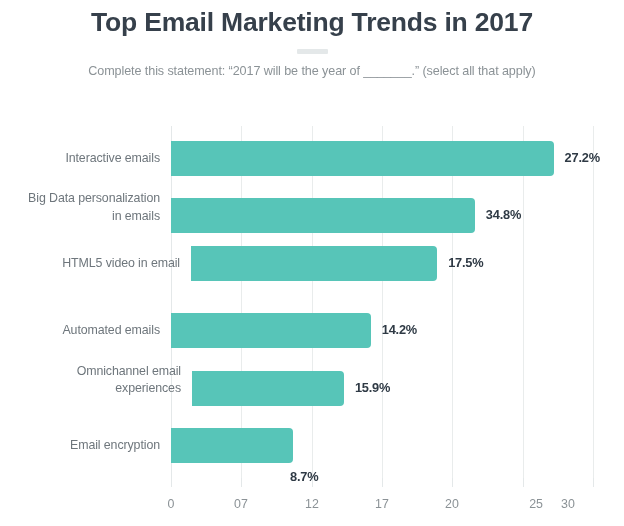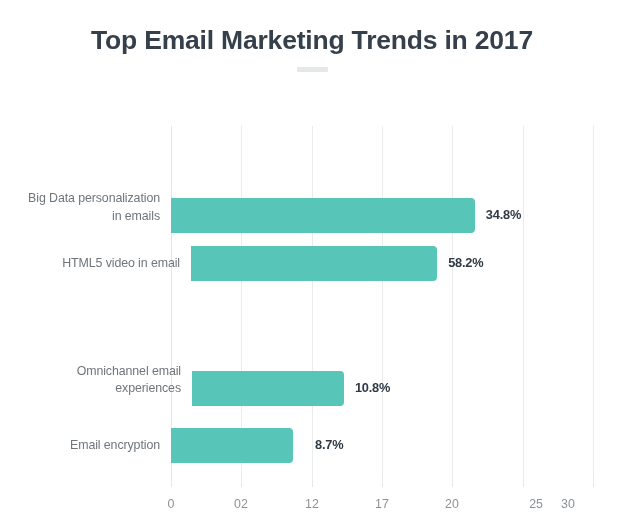--- a/index.html
+++ b/index.html
@@ -10,21 +10,21 @@
   body {
     width: 624px;
     height: 526px;
     font-family: "Liberation Sans", sans-serif;
     overflow: hidden;
     position: relative;
   }
 
   
   #chart-header {
-    padding-top: 23px;
+    padding-top: 5px;
     text-align: center;
   }
   #chart-title {
     font-size: 26.5px;
     font-weight: bold;
     color: #36404b;
     letter-spacing: -0.2px;
     line-height: 34px;
   }
   #title-divider {
@@ -114,67 +114,82 @@
     font-size: 12.4px;
     color: #8b9296;
   }
 </style>
 </head>
 <body>
 
 <div id="chart-header">
   <div id="chart-title">Top Email Marketing Trends in 2017</div>
   <div id="title-divider"></div>
+  <div id="chart-subtitle">Complete this statement: “2017 will be the year of _______.” (select all that apply)</div>
 </div>
 
 <div id="plot">
     <div class="gridline baseline" style="left: 171px;"></div>
     <div class="tick-mark" style="left: 171px;"></div>
     <div class="tick-label" style="left: 171px;">0</div>
     <div class="gridline" style="left: 241px;"></div>
     <div class="tick-mark" style="left: 241px;"></div>
-    <div class="tick-label" style="left: 241px;">02</div>
+    <div class="tick-label" style="left: 241px;">07</div>
     <div class="gridline" style="left: 312px;"></div>
     <div class="tick-mark" style="left: 312px;"></div>
     <div class="tick-label" style="left: 312px;">12</div>
     <div class="gridline" style="left: 382px;"></div>
     <div class="tick-mark" style="left: 382px;"></div>
     <div class="tick-label" style="left: 382px;">17</div>
     <div class="gridline" style="left: 452px;"></div>
     <div class="tick-mark" style="left: 452px;"></div>
     <div class="tick-label" style="left: 452px;">20</div>
     <div class="gridline" style="left: 523px;"></div>
     <div class="tick-mark" style="left: 523px;"></div>
     <div class="tick-label" style="left: 523px; text-align: right;">25</div>
     <div class="gridline" style="left: 593px;"></div>
     <div class="tick-mark" style="left: 593px;"></div>
     <div class="tick-label" style="left: 568px;">30</div>
+    <div class="bar-row" style="top: 141px;">
+      <div class="cat-label one-line">
+        <div>Interactive emails</div>
+      </div>
+      <div class="bar" style="left: 171px; width: 382.613px; background: rgb(87, 197, 184);"></div>
+      <div class="bar-value" style="left: 564.613px;">27.2%</div>
+    </div>
     <div class="bar-row" style="top: 198.4px;">
       <div class="cat-label two-line">
         <div>Big Data personalization</div>
         <div>in emails</div>
       </div>
       <div class="bar" style="left: 171px; width: 303.84px; background: rgb(87, 197, 184);"></div>
       <div class="bar-value" style="left: 485.84px;">34.8%</div>
     </div>
     <div class="bar-row" style="top: 246px; margin-left: 20px;">
       <div class="cat-label one-line">
         <div>HTML5 video in email</div>
       </div>
       <div class="bar" style="left: 171px; width: 246.167px; background: rgb(87, 197, 184);"></div>
-      <div class="bar-value" style="left: 428.167px;">58.2%</div>
+      <div class="bar-value" style="left: 428.167px;">17.5%</div>
+    </div>
+    <div class="bar-row" style="top: 313.2px;">
+      <div class="cat-label one-line">
+        <div>Automated emails</div>
+      </div>
+      <div class="bar" style="left: 171px; width: 199.747px; background: rgb(87, 197, 184);"></div>
+      <div class="bar-value" style="left: 381.747px;">14.2%</div>
     </div>
     <div class="bar-row" style="top: 370.6px; margin-left: 21px;">
       <div class="cat-label two-line">
         <div>Omnichannel email</div>
         <div>experiences</div>
       </div>
       <div class="bar" style="left: 171px; width: 151.92px; background: rgb(87, 197, 184);"></div>
-      <div class="bar-value" style="left: 333.92px;">10.8%</div>
+      <div class="bar-value" style="left: 333.92px;">15.9%</div>
     </div>
     <div class="bar-row" style="top: 428px;">
       <div class="cat-label one-line">
         <div>Email encryption</div>
       </div>
       <div class="bar" style="left: 171px; width: 122.38px; background: rgb(87, 197, 184);"></div>
-      <div class="bar-value" style="left: 315px;">8.7%</div>
+      <div class="bar-value" style="left: 290px; margin-top: 32px;">8.7%</div>
     </div>
   </div>
 
 </body></html>

